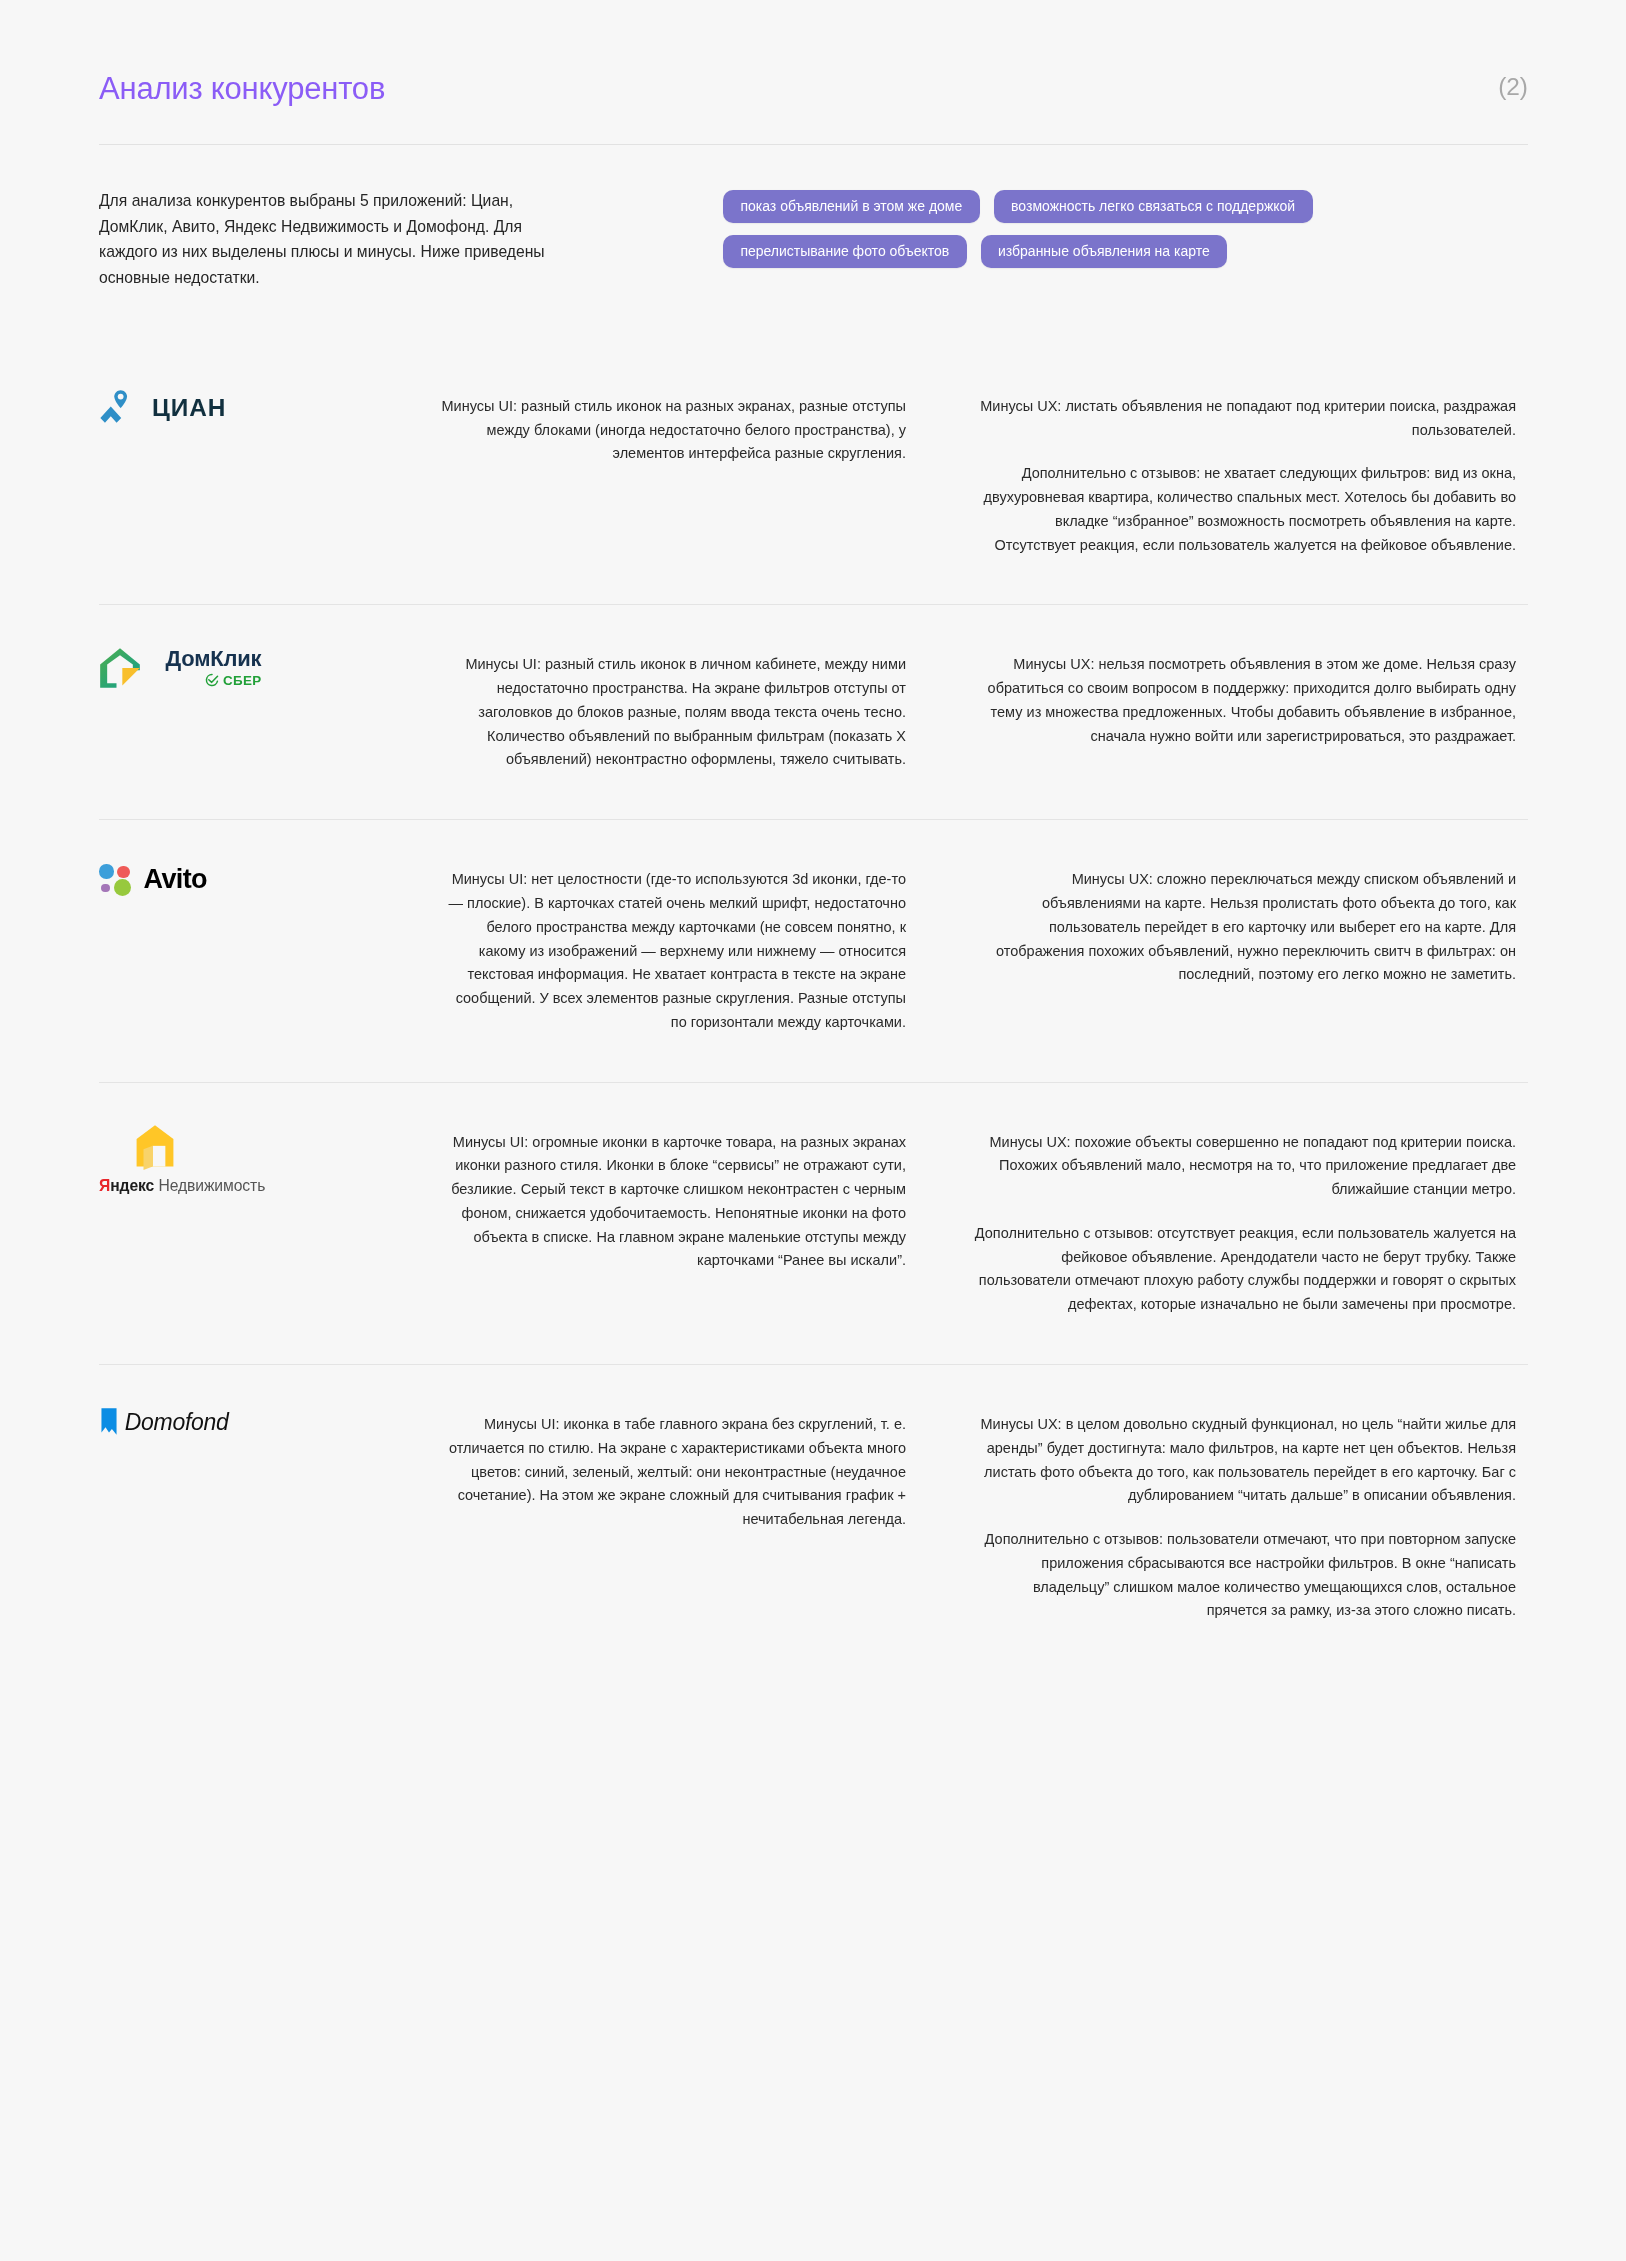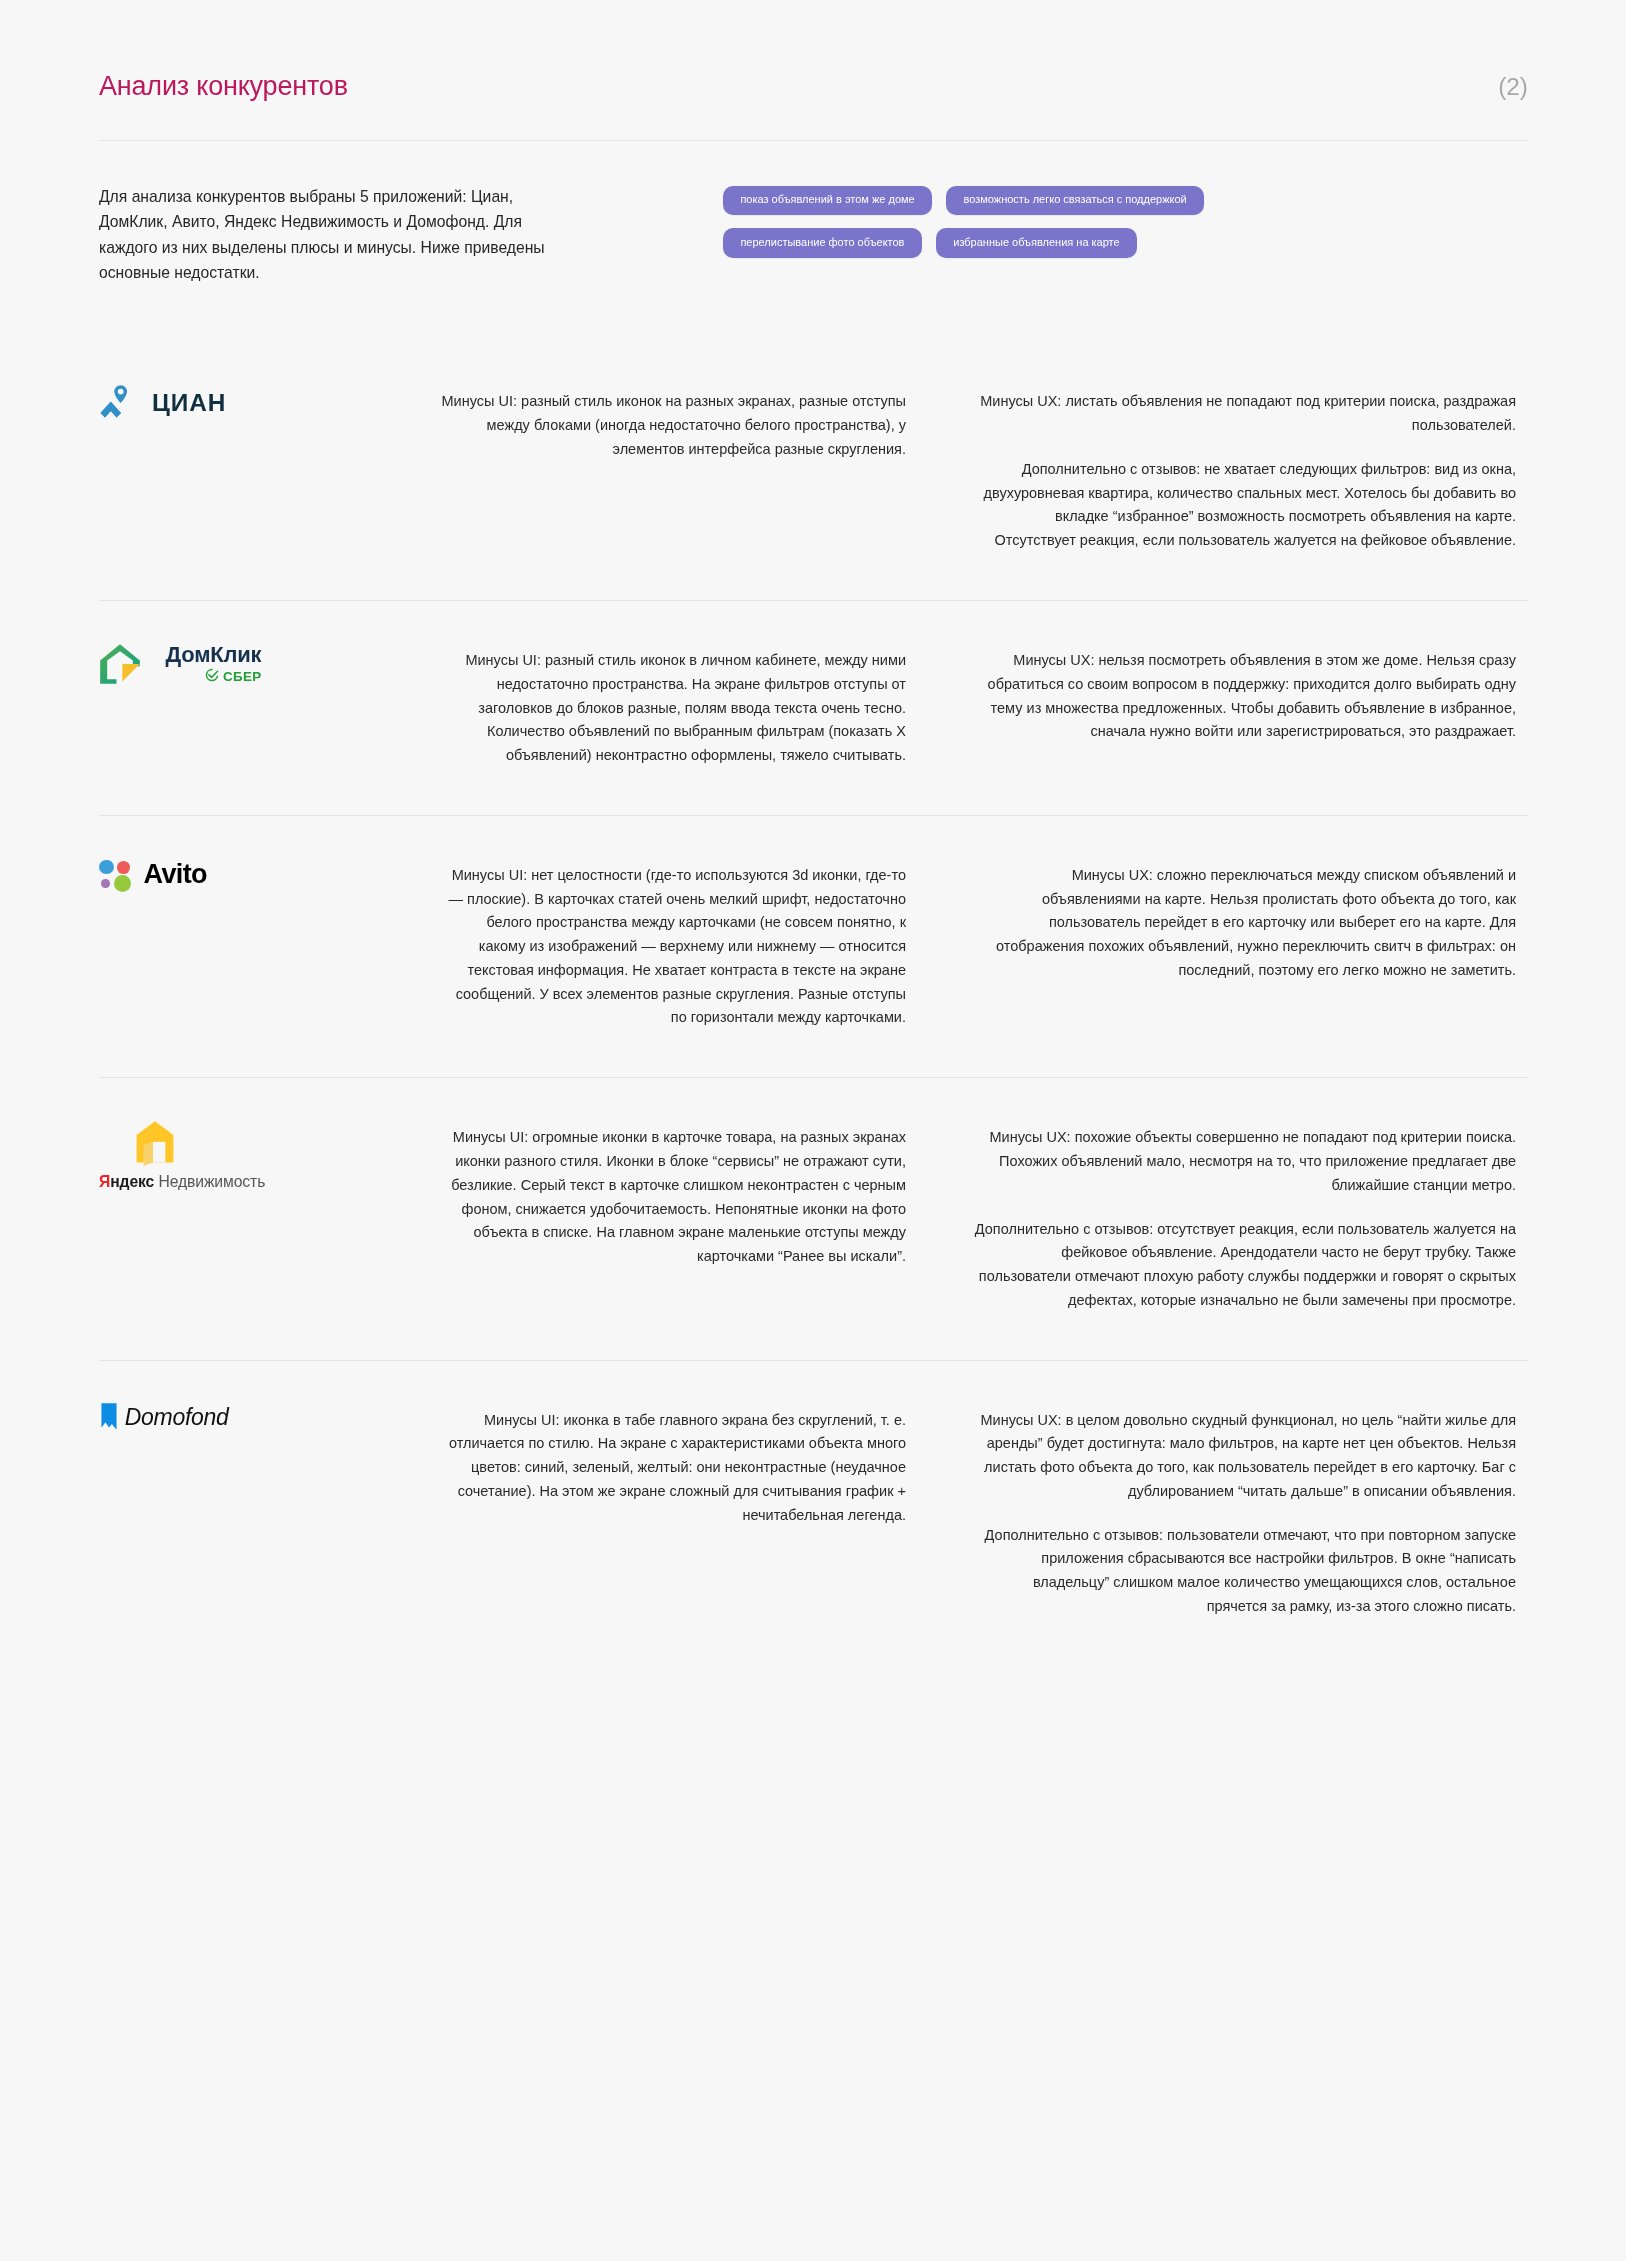--- a/index.html
+++ b/index.html
@@ -24,25 +24,25 @@
   }
 
   
   .header {
     display: flex;
     align-items: flex-start;
     justify-content: space-between;
     padding-top: 72px;
   }
   .page-title {
-    font-size: 27px;
+    font-size: 31px;
     line-height: 1.1;
     font-weight: 400;
     letter-spacing: -0.2px;
-    color: #be185d;
+    color: #8b5cf6;
     margin: 0;
   }
   .page-number {
     font-size: 24.4px;
     color: #a8a8a8;
     font-weight: 400;
     line-height: 1.1;
     margin-top: 2.3px;
   }
   .header-rule {
@@ -75,21 +75,21 @@
     gap: 14px;
     margin-bottom: 12.8px;
   }
   .tag {
     display: inline-flex;
     align-items: center;
     background: #7b74cb;
     color: #ffffff;
     border-radius: 10px;
     padding: 8.7px 17.4px 10px;
-    font-size: 11px;
+    font-size: 14px;
     line-height: 1;
     white-space: nowrap;
     box-shadow: 0 0.6px 1.2px rgba(0,0,0,0.06);
   }
 
   
   .rows {
     margin-top: 87px;
   }
   .row {

